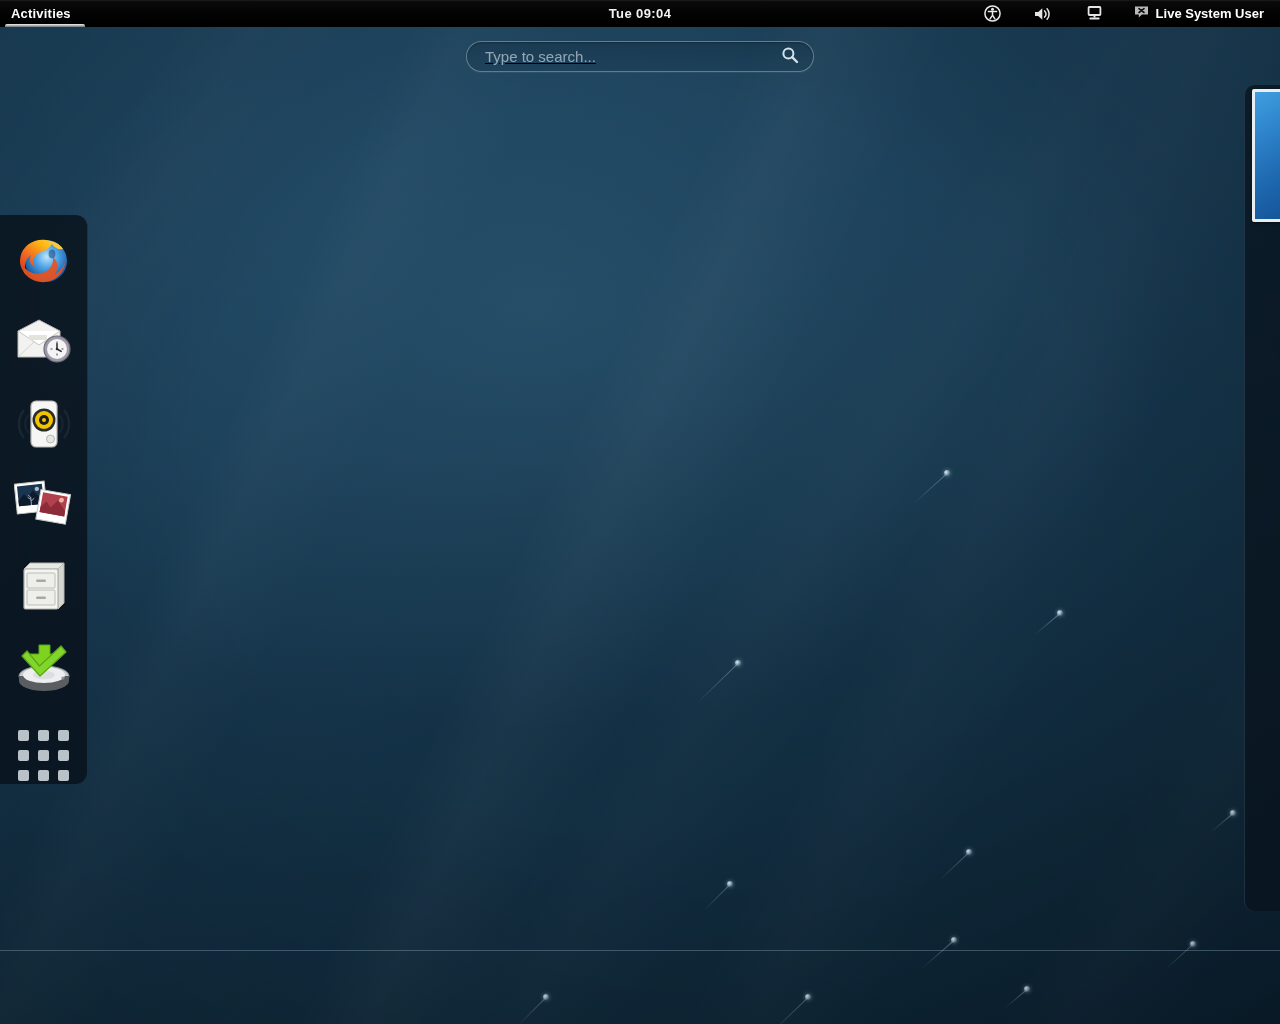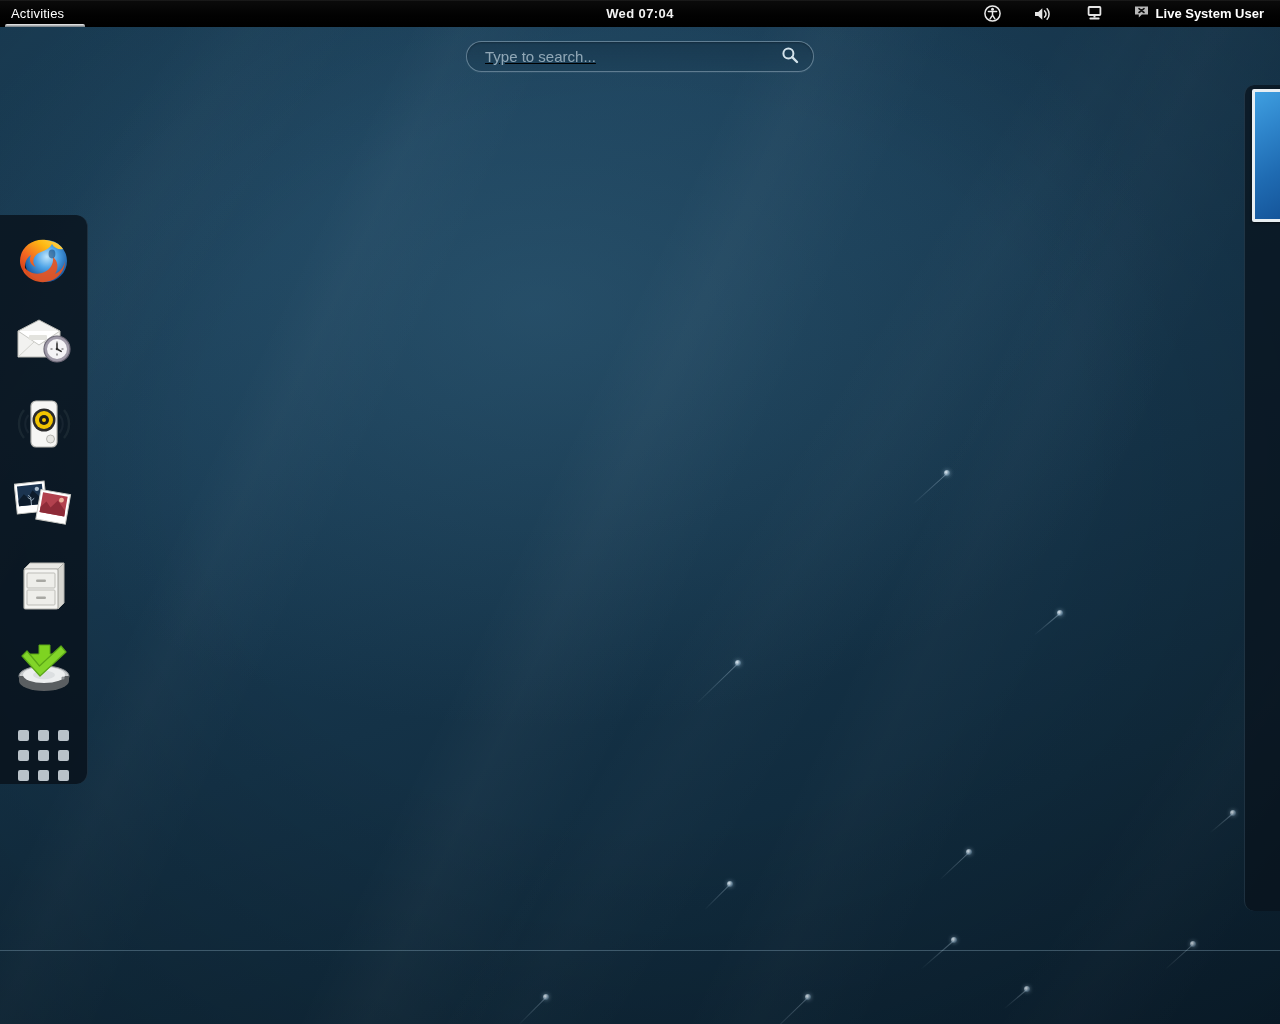--- a/index.html
+++ b/index.html
@@ -84,21 +84,21 @@
     box-shadow: 0 1px 0 rgba(255,255,255,0.06) inset;
   }
   #activities {
     position: relative;
     height: 27px;
     display: flex;
     align-items: center;
     padding: 0 14px 0 11px;
     color: #ffffff;
     font-size: 13px;
-    font-weight: normal;
+    font-weight: bold;
     letter-spacing: 0.2px;
     cursor: pointer;
   }
   #activities-underline {
     position: absolute;
     left: 5px;
     bottom: 0px;
     width: 80px;
     height: 3px;
     border-radius: 2px 2px 0 0;
@@ -285,21 +285,21 @@
   <div id="tray-divider"></div>
 
   <div id="topbar">
 
     <div id="activities">
       <span>Activities</span>
       <div id="activities-underline"></div>
     </div>
 
     <div id="clock">
-      <span>Wed 07:04</span>
+      <span>Tue 09:04</span>
     </div>
 
     <div id="tray">
 
       <div class="tray-btn">
         <span>
           <svg width="17" height="17" viewBox="0 0 17 17">
             <circle cx="8.5" cy="8.5" r="7.6" fill="none" stroke="#e9e9e9" stroke-width="1.5"></circle>
             <circle cx="8.5" cy="4.3" r="1.5" fill="#e9e9e9"></circle>
             <path d="M4.4 6.6 h8.2 M8.5 6.6 v4 M8.5 10.2 l-2.4 3.6 M8.5 10.2 l2.4 3.6" stroke="#e9e9e9" stroke-width="1.5" fill="none" stroke-linecap="round"></path>

